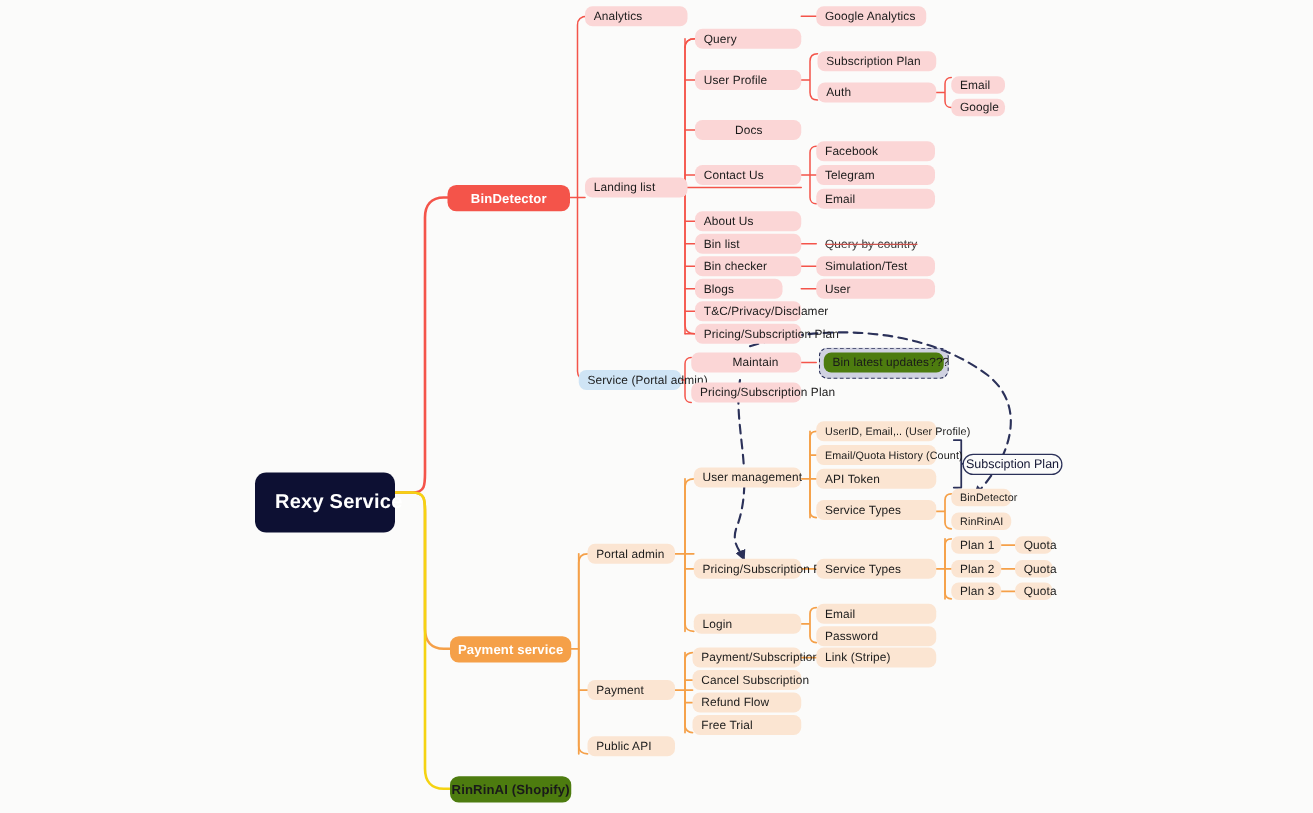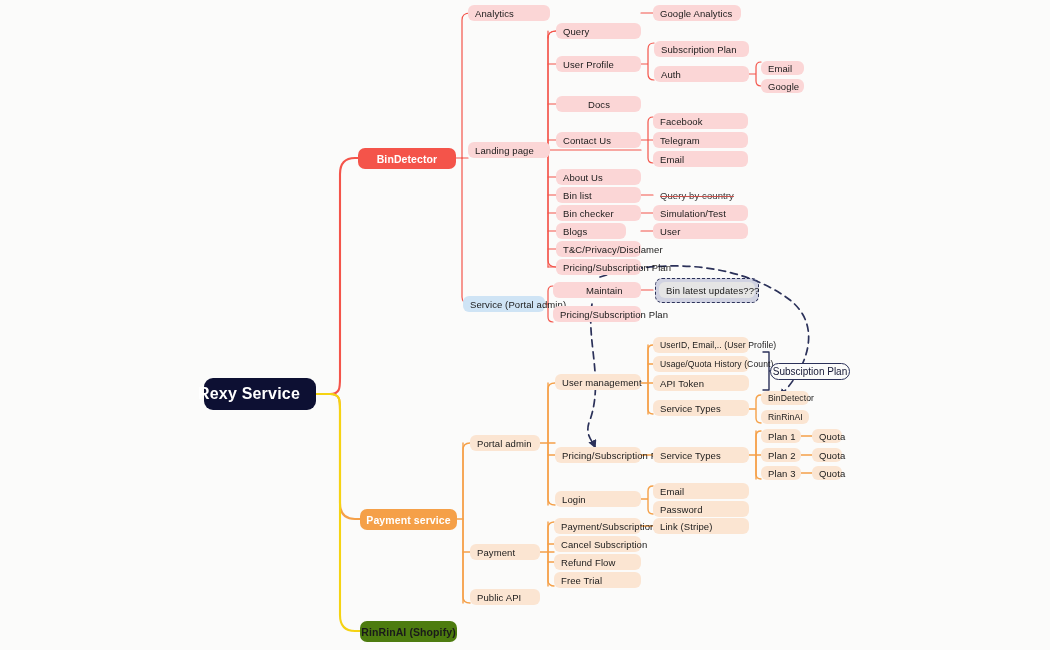--- a/index.html
+++ b/index.html
@@ -44,21 +44,21 @@
     border-radius:7px;
     justify-content:center;
     padding:0 10px;
   }
   .b1.red{background:#f4544a;}
   .b1.orange{background:#f5a048;}
   .b1.yellow{background:#4d7c0f;color:#1a1a1a;}
 
   
   .pink{background:#fbd6d6;}
-  .pink-strong{background:#e5e5e5;}
+  .pink-strong{background:#4d7c0f;}
   .plain{background:transparent;}
   .strike{text-decoration:line-through;text-decoration-color:#c8524c;color:#3a3a3a;}
 
   
   .peach{background:#fbe5d2;}
 
   
   .blue{background:#cfe4f5;}
 
   
@@ -167,39 +167,39 @@
       <path d="M592 304 C586 340 604 380 590 420 C584 434 592 440 595 447" stroke="#2b3159" stroke-width="1.7" stroke-dasharray="7 5" fill="none" marker-end="url(#ah)"></path>
 
       <defs>
         <marker id="ah" viewBox="0 0 10 10" refX="8" refY="5" markerWidth="5" markerHeight="5" orient="auto-start-reverse">
           <path d="M 0 0 L 10 5 L 0 10 z" fill="#2b3159"></path>
         </marker>
       </defs>
     </g>
   </svg>
 
-  <div class="node root" style="left:204px;top:378px;width:112px;height:32px;justify-content:flex-end;">
+  <div class="node root" style="left:204px;top:378px;width:112px;height:48px;">
     <span>Rexy Service</span>
   </div>
 
   <div class="node b1 red" style="left:358px;top:148px;width:98px;height:21px;">
     <span>BinDetector</span>
   </div>
   <div class="node b1 orange" style="left:360px;top:509px;width:97px;height:21px;">
     <span>Payment service</span>
   </div>
   <div class="node b1 yellow" style="left:360px;top:621px;width:97px;height:21px;">
     <span>RinRinAI (Shopify)</span>
   </div>
 
   <div class="node pink" style="left:468px;top:5px;width:82px;height:16px;">
     <span>Analytics</span>
   </div>
   <div class="node pink" style="left:468px;top:142px;width:82px;height:16px;">
-    <span>Landing page</span>
+    <span>Landing list</span>
   </div>
   <div class="node blue" style="left:463px;top:296px;width:82px;height:16px;">
     <span>Service (Portal admin)</span>
   </div>
 
   <div class="node pink" style="left:556px;top:23px;width:85px;height:16px;">
     <span>Query</span>
   </div>
   <div class="node pink" style="left:556px;top:56px;width:85px;height:16px;">
     <span>User Profile</span>
@@ -305,21 +305,21 @@
     <span>Refund Flow</span>
   </div>
   <div class="node peach" style="left:554px;top:572px;width:87px;height:16px;">
     <span>Free Trial</span>
   </div>
 
   <div class="node peach" style="left:653px;top:337px;width:96px;height:16px;">
     <span style="font-size:8.6px;">UserID, Email,.. (User Profile)</span>
   </div>
   <div class="node peach" style="left:653px;top:356px;width:96px;height:16px;">
-    <span style="font-size:8.6px;">Usage/Quota History (Count)</span>
+    <span style="font-size:8.6px;">Email/Quota History (Count)</span>
   </div>
   <div class="node peach" style="left:653px;top:375px;width:96px;height:16px;">
     <span>API Token</span>
   </div>
   <div class="node peach" style="left:653px;top:400px;width:96px;height:16px;">
     <span>Service Types</span>
   </div>
   <div class="node peach" style="left:653px;top:447px;width:96px;height:16px;">
     <span>Service Types</span>
   </div>

